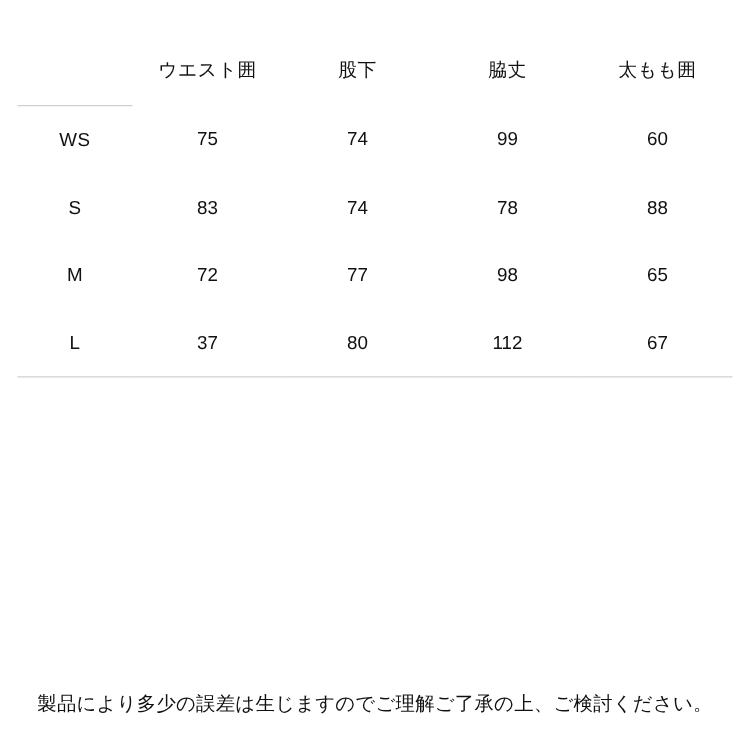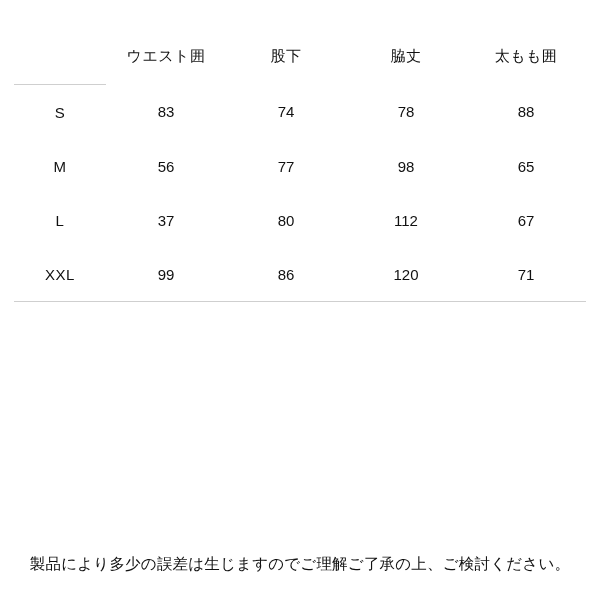--- a/index.html
+++ b/index.html
@@ -109,46 +109,46 @@
         <tr class="head-row">
           <th class="corner"></th>
           <th>ウエスト囲</th>
           <th>股下</th>
           <th>脇丈</th>
           <th>太もも囲</th>
         </tr>
       </thead>
       <tbody>
         <tr>
+          <td class="size-label">WS</td>
+          <td>75</td>
+          <td>74</td>
+          <td>99</td>
+          <td>60</td>
+        </tr>
+        <tr>
           <td class="size-label">S</td>
           <td>83</td>
           <td>74</td>
           <td>78</td>
           <td>88</td>
         </tr>
         <tr>
           <td class="size-label">M</td>
-          <td>56</td>
+          <td>72</td>
           <td>77</td>
           <td>98</td>
           <td>65</td>
         </tr>
         <tr>
           <td class="size-label">L</td>
           <td>37</td>
           <td>80</td>
           <td>112</td>
           <td>67</td>
-        </tr>
-        <tr>
-          <td class="size-label">XXL</td>
-          <td>99</td>
-          <td>86</td>
-          <td>120</td>
-          <td>71</td>
         </tr>
       </tbody>
     </table>
   </div>
 
   <div class="note">
     <div class="note-text">製品により多少の誤差は生じますのでご理解ご了承の上、ご検討ください。</div>
   </div>
 
 </div>

